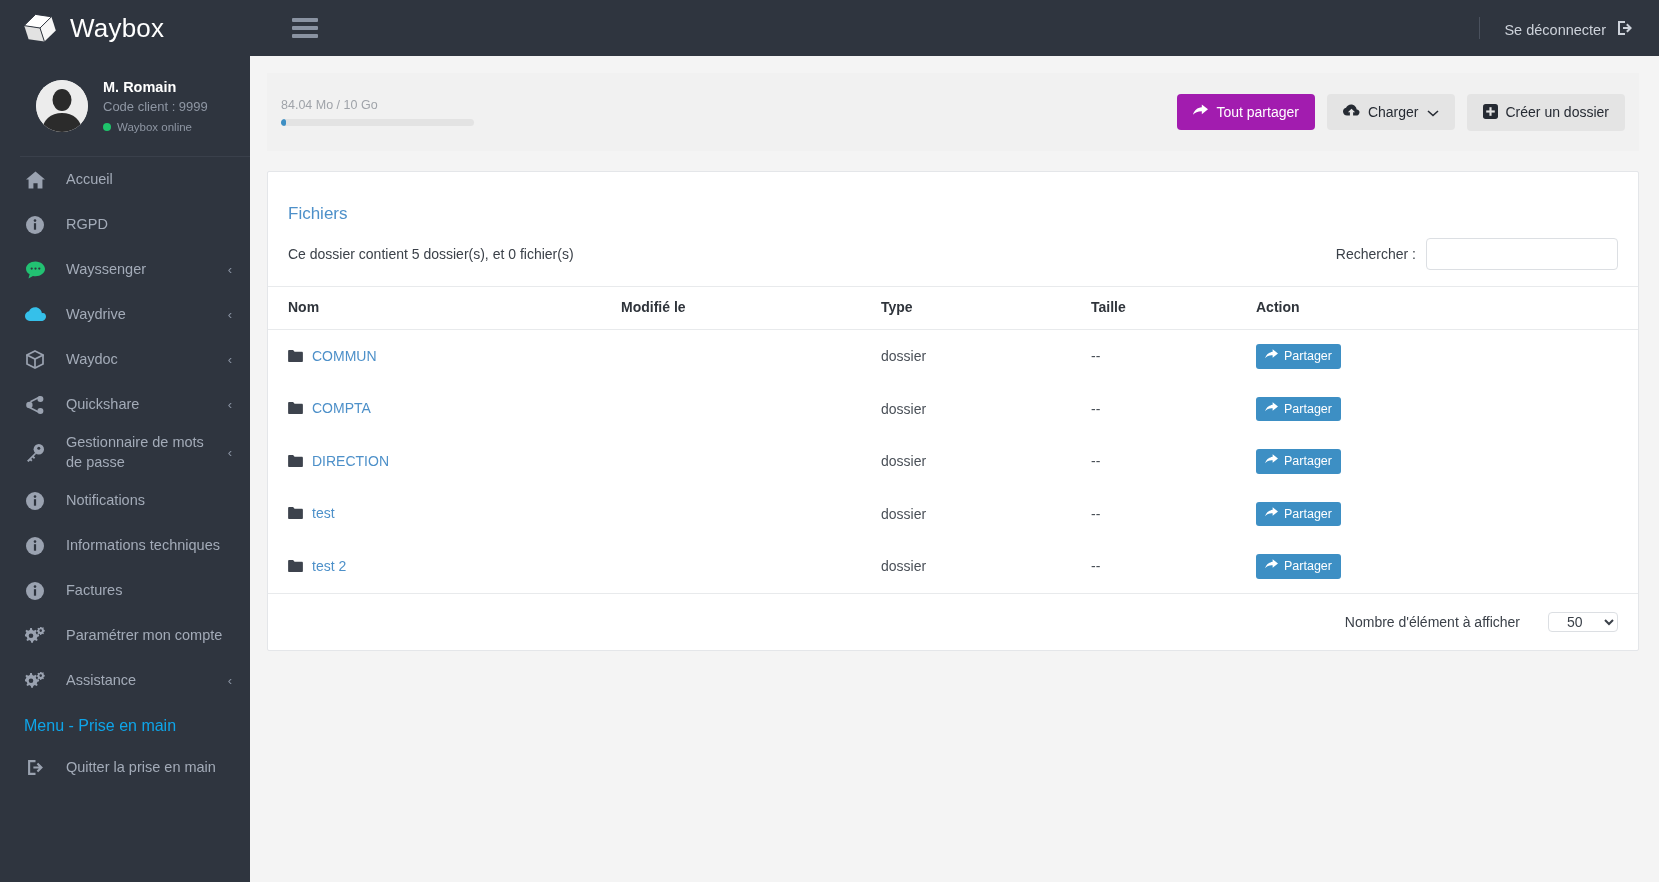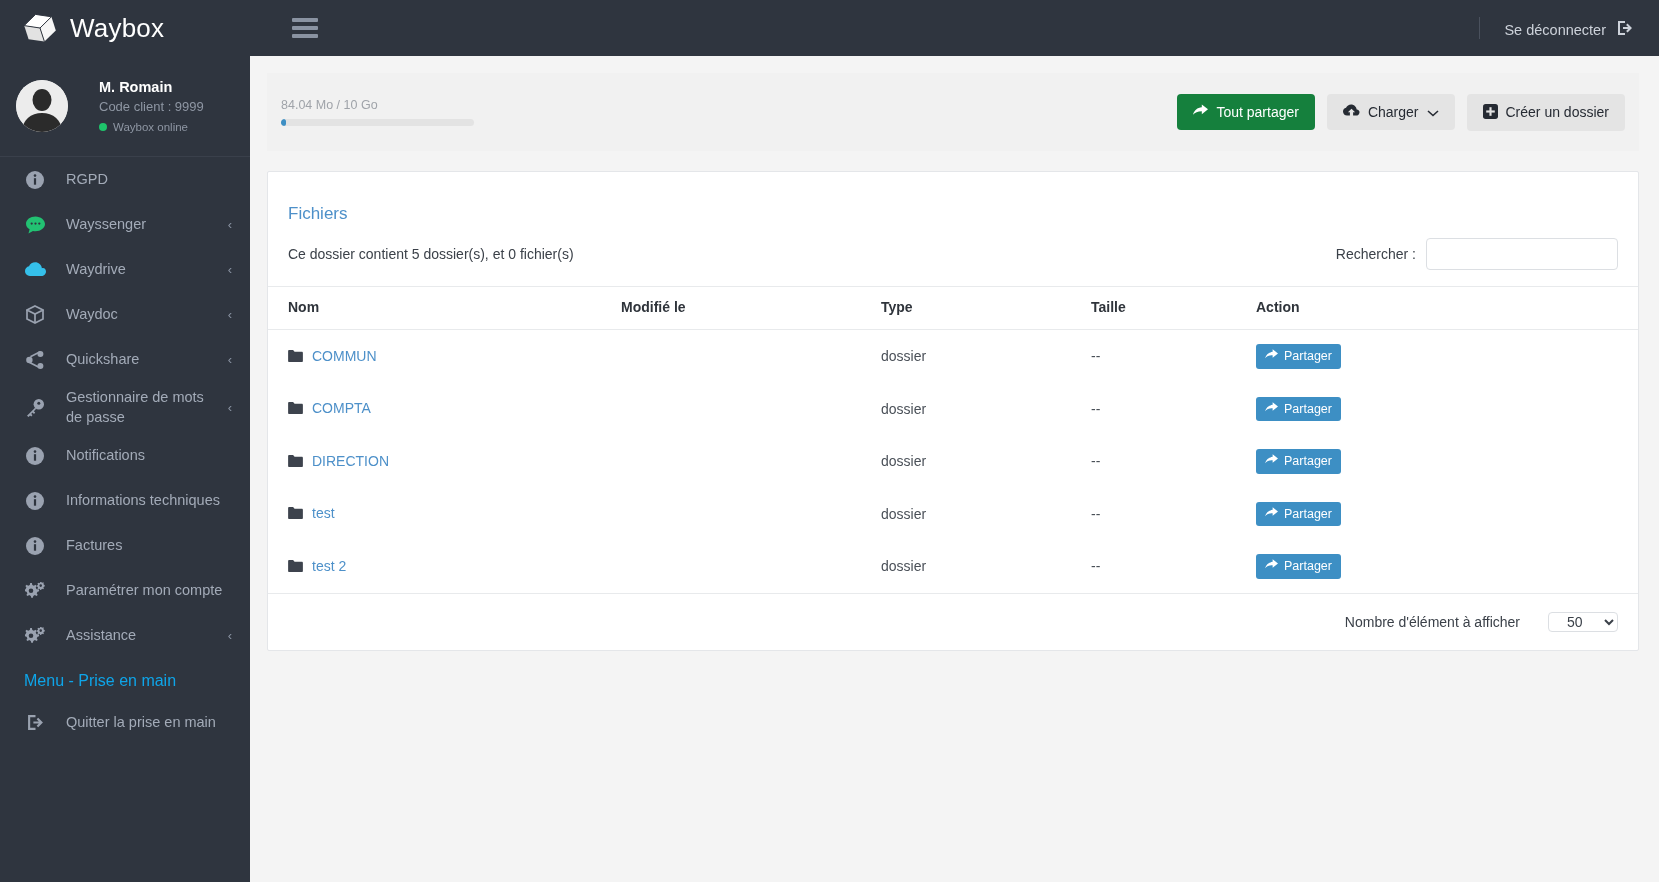--- a/index.html
+++ b/index.html
@@ -50,24 +50,25 @@
     display: flex; align-items: center; gap: 11px; cursor: pointer;
   }
 
   
   #sidebar {
     position: absolute; top: 56px; left: 0; width: 250px; height: 826px;
     background: #2f353f;
     overflow: hidden;
   }
   #profile {
-    display: flex; align-items: center; gap: 31px;
+    display: flex; align-items: center; gap: 15px;
     padding: 20px 16px 20px 16px;
     border-bottom: 1px solid #3a404b;
     height: 101px;
+    margin-left: 20px;
   }
   #avatar {
     width: 52px; height: 52px; border-radius: 50%;
     background: #e8e8e8; flex: 0 0 52px;
     overflow: hidden; position: relative;
   }
   #profile-info { line-height: 1.45; }
   #profile-name { color: #ffffff; font-size: 14.5px; font-weight: bold; }
   #profile-code { color: #8e96a3; font-size: 13px; }
   #profile-status {
@@ -128,21 +129,21 @@
     margin-left: auto; display: flex; align-items: center; gap: 12px;
   }
   .btn {
     border: none; cursor: pointer;
     font-family: "Liberation Sans", sans-serif;
     font-size: 14px; border-radius: 4px;
     display: inline-flex; align-items: center; gap: 8px;
     padding: 10px 16px; line-height: 1;
     white-space: nowrap;
   }
-  .btn-primary { background: #15803d; color: #ffffff; }
+  .btn-primary { background: #a21caf; color: #ffffff; }
   .btn-light { background: #e4e4e4; color: #262b33; }
 
   
   #files-panel {
     margin: 20px 20px 0 17px;
     background: #ffffff;
     border: 1px solid #e4e6e9;
     border-radius: 2px;
   }
   #panel-header { padding: 18px 20px 0 20px; }
@@ -266,20 +267,28 @@
       <div id="profile-name">M. Romain</div>
       <div id="profile-code">Code client : 9999</div>
       <div id="profile-status">
         <span class="status-dot"></span>
         <span>Waybox online</span>
       </div>
     </div>
   </div>
 
   <nav id="nav-list">
+      <a class="nav-item">
+        <span class="nav-icon" style="color: rgb(154, 162, 176);">
+          <svg width="19" height="18" viewBox="0 0 20 18" fill="currentColor">
+            <path d="M10 0L0 8.4h2.7V18h5.1v-5.6h4.4V18h5.1V8.4H20z"></path>
+          </svg>
+        </span>
+        <span class="nav-label">Accueil</span>
+      </a>
       <a class="nav-item">
         <span class="nav-icon" style="color: rgb(154, 162, 176);">
           <svg width="18" height="18" viewBox="0 0 18 18" fill="currentColor">
             <circle cx="9" cy="9" r="9"></circle>
             <rect x="7.9" y="7.2" width="2.2" height="6.5" fill="#2f353f"></rect>
             <circle cx="9" cy="4.6" r="1.3" fill="#2f353f"></circle>
           </svg>
         </span>
         <span class="nav-label">RGPD</span>
       </a>

